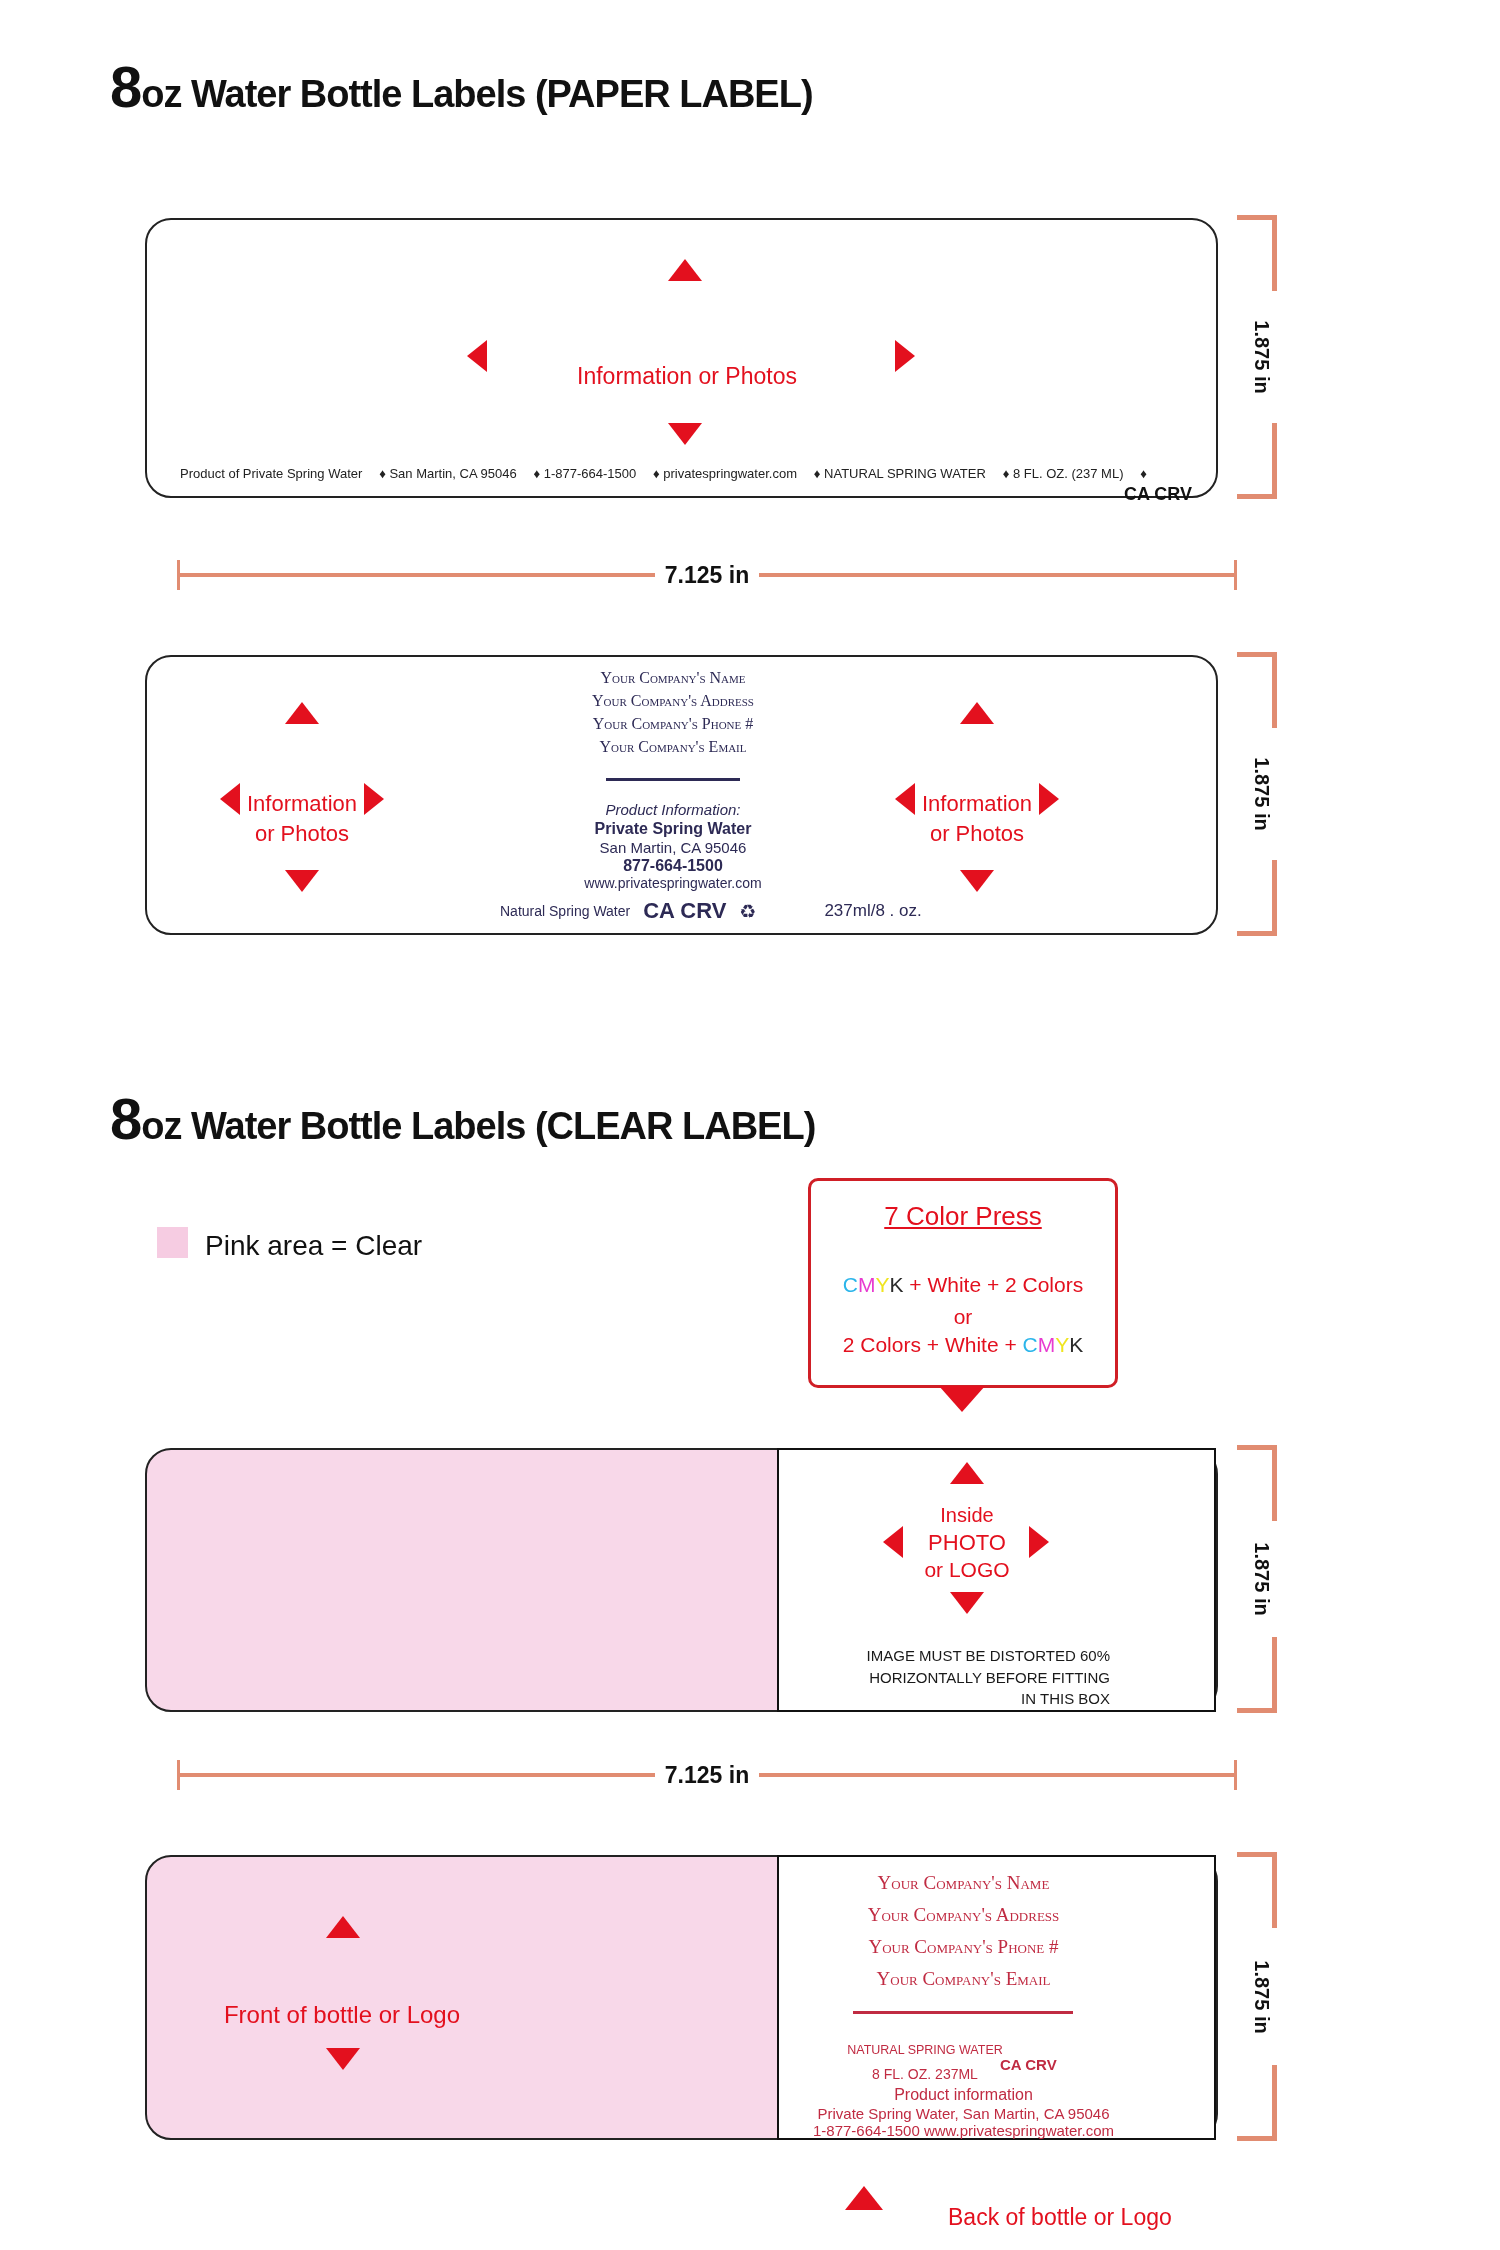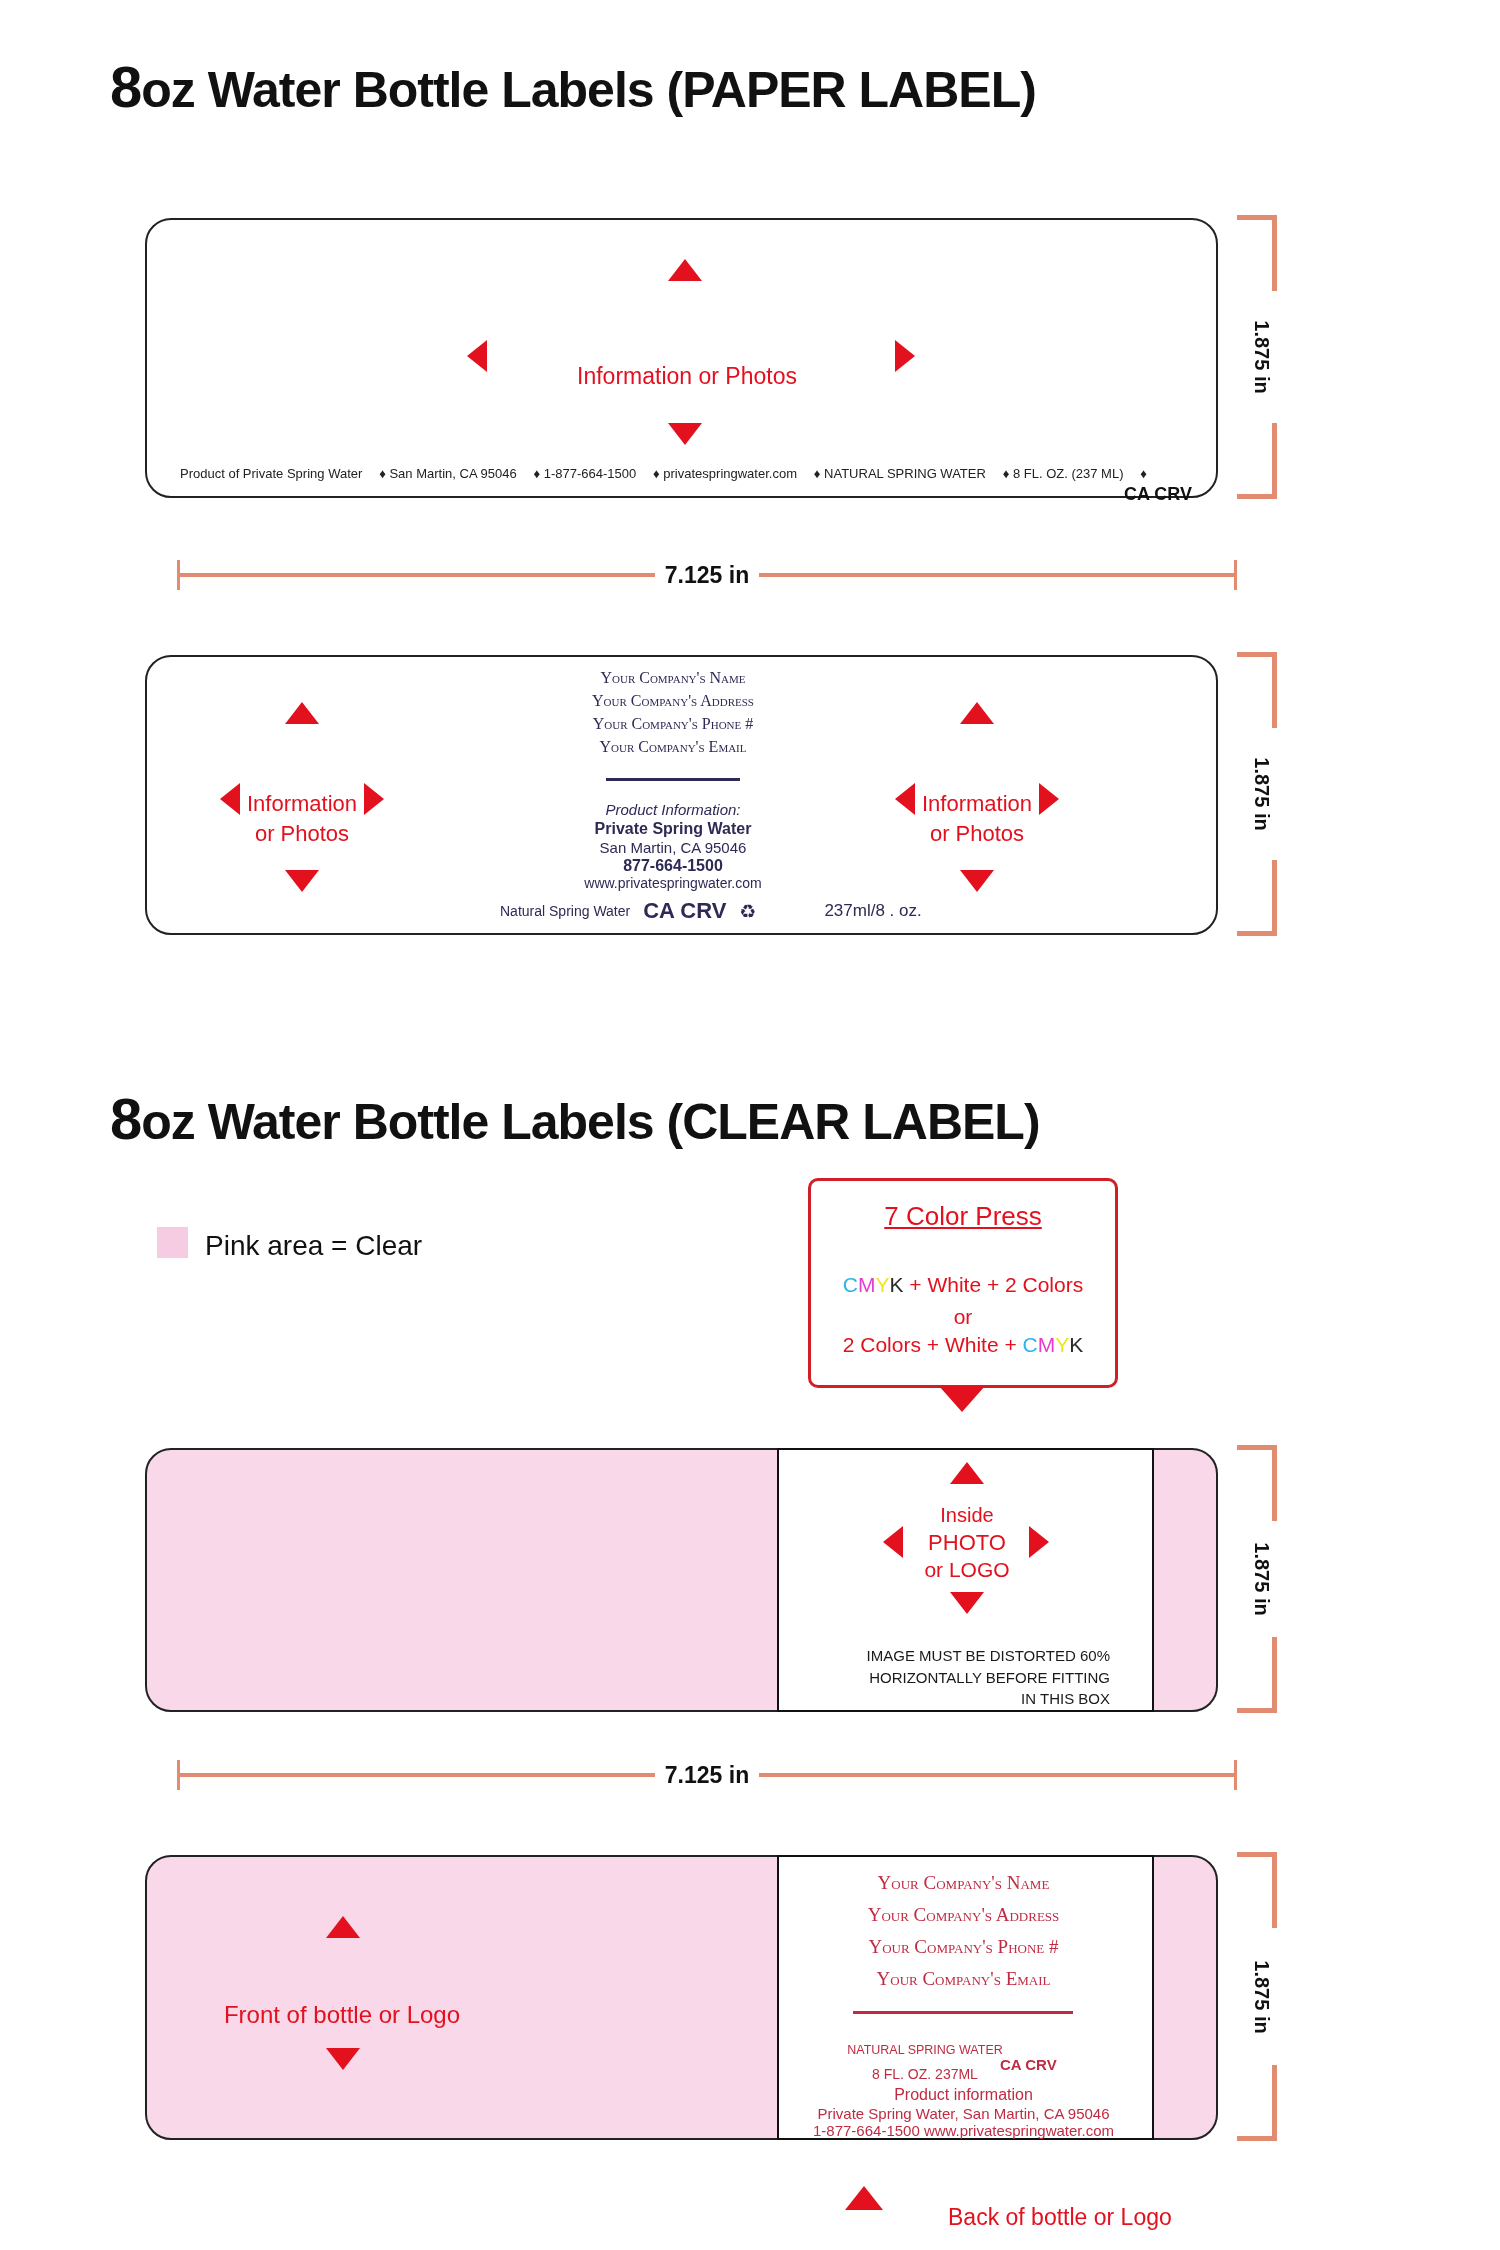--- a/index.html
+++ b/index.html
@@ -9,25 +9,25 @@
     --pink:#F8D8E9;
     --salmon:#E18C71;
     --ink:#1A1A1A;
   }
   *{margin:0;padding:0;box-sizing:border-box;}
   body{background:#fff;font-family:"Liberation Sans",sans-serif;}
   .canvas{position:relative;width:1500px;height:2250px;background:#fff;overflow:hidden;}
 
   .ttl{position:absolute;left:110px;display:flex;align-items:baseline;color:#111;font-weight:bold;letter-spacing:-1px;}
   .ttl .big{font-size:58px;line-height:1;}
-  .ttl .rest{font-size:50px;line-height:1;}
+  .ttl .rest{font-size:38px;line-height:1;}
 
   .lbl{position:absolute;left:145px;width:1073px;background:#fff;border:2px solid #222;border-radius:26px;}
   .lbl.pinkfill{background:var(--pink);}
-  .wbox{position:absolute;top:-2px;bottom:-2px;left:630px;width:377px;background:#fff;border:2px solid #111;padding-left:22px;}
+  .wbox{position:absolute;top:-2px;bottom:-2px;left:630px;width:439px;background:#fff;border:2px solid #111;padding-left:22px;}
 
   .tu{width:0;height:0;border-left:17px solid transparent;border-right:17px solid transparent;border-bottom:22px solid var(--red);}
   .td{width:0;height:0;border-left:17px solid transparent;border-right:17px solid transparent;border-top:22px solid var(--red);}
   .tl{width:0;height:0;border-top:16px solid transparent;border-bottom:16px solid transparent;border-right:20px solid var(--red);}
   .tr{width:0;height:0;border-top:16px solid transparent;border-bottom:16px solid transparent;border-left:20px solid var(--red);}
   .abs{position:absolute;}
   .ctr{text-align:center;}
   .redtxt{color:var(--red);margin-top:20px;}
 
   .footer-row{position:absolute;display:flex;justify-content:space-between;font-size:13px;color:#222;}

